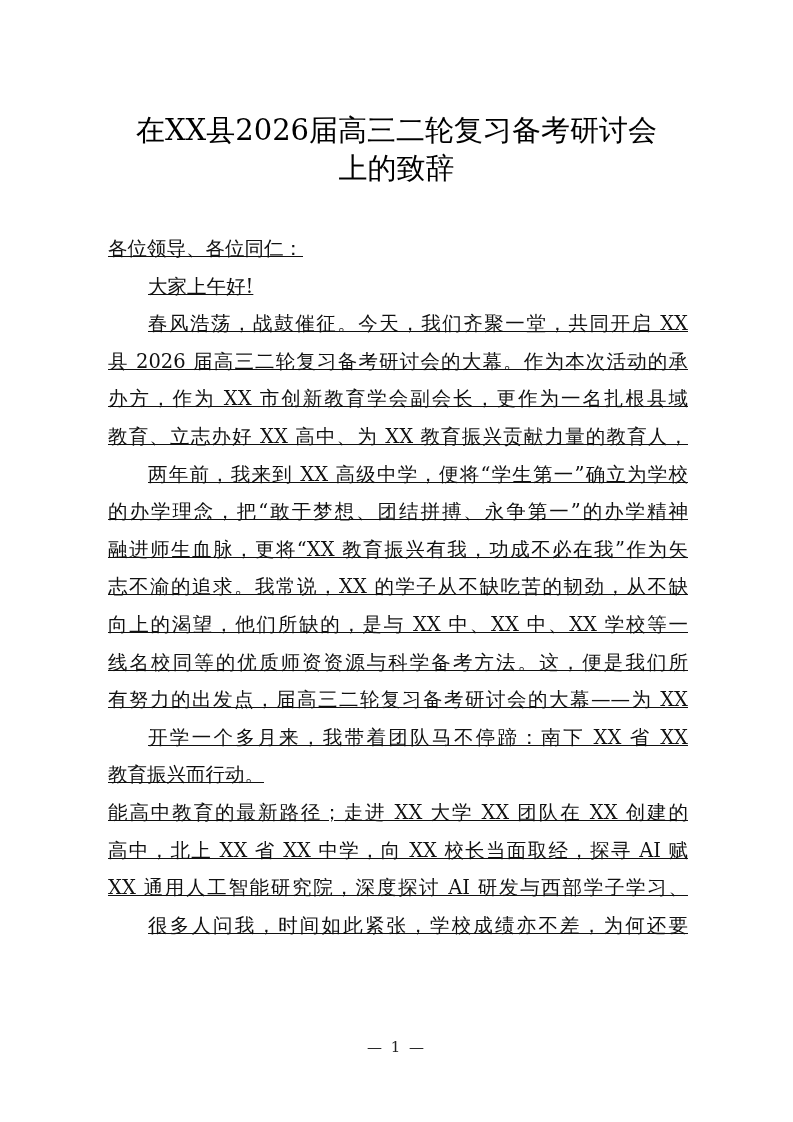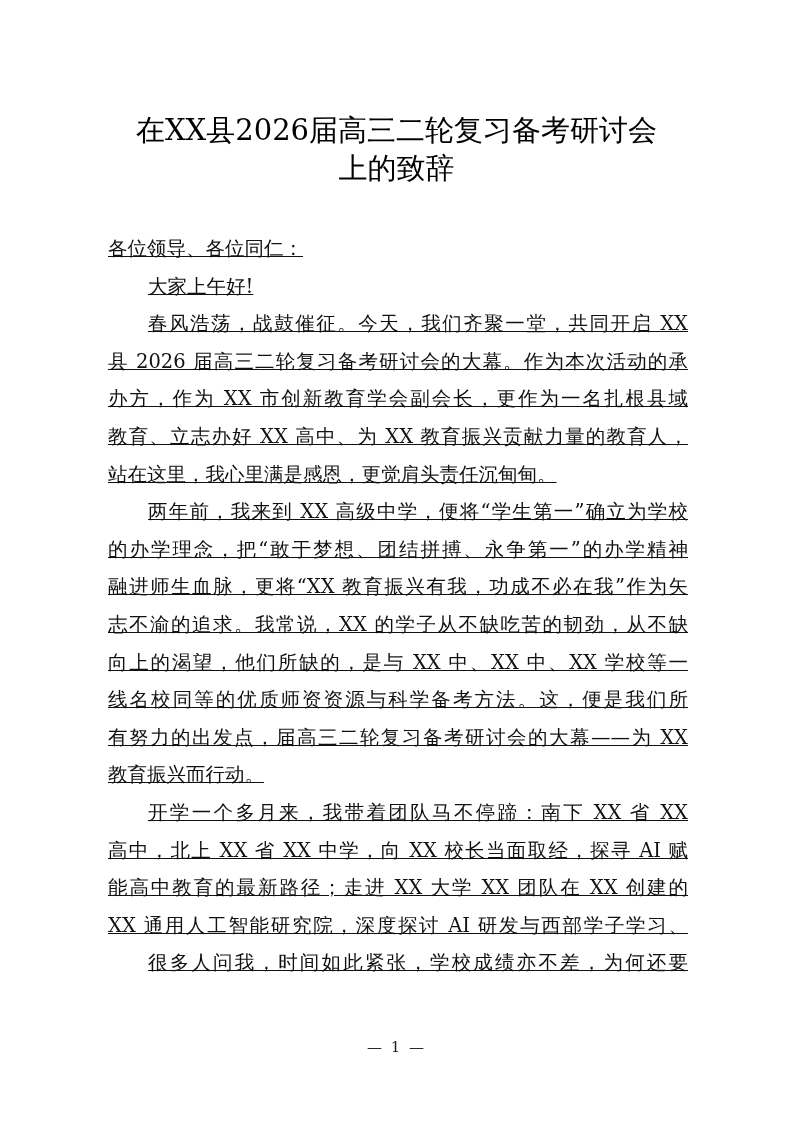--- a/index.html
+++ b/index.html
@@ -27,30 +27,29 @@
   <div class="title l1">在XX县2026届高三二轮复习备考研讨会</div>
   <div class="title l2">上的致辞</div>
 
   <div class="body" id="body">
       <div class="line last">各位领导、各位同仁：</div>
       <div class="line indent last">大家上午好!</div>
       <div class="line indent">春风浩荡，战鼓催征。今天，我们齐聚一堂，共同开启 XX</div>
       <div class="line">县 2026 届高三二轮复习备考研讨会的大幕。作为本次活动的承</div>
       <div class="line">办方，作为 XX 市创新教育学会副会长，更作为一名扎根县域</div>
       <div class="line">教育、立志办好 XX 高中、为 XX 教育振兴贡献力量的教育人，</div>
-      <div class="line last">站在这里，我心里满是感恩，更觉肩头责任沉甸甸。</div>
       <div class="line indent">两年前，我来到 XX 高级中学，便将“学生第一”确立为学校</div>
       <div class="line">的办学理念，把“敢于梦想、团结拼搏、永争第一”的办学精神</div>
       <div class="line">融进师生血脉，更将“XX 教育振兴有我，功成不必在我”作为矢</div>
       <div class="line">志不渝的追求。我常说，XX 的学子从不缺吃苦的韧劲，从不缺</div>
       <div class="line">向上的渴望，他们所缺的，是与 XX 中、XX 中、XX 学校等一</div>
       <div class="line">线名校同等的优质师资资源与科学备考方法。这，便是我们所</div>
       <div class="line">有努力的出发点，届高三二轮复习备考研讨会的大幕——为 XX</div>
+      <div class="line indent">开学一个多月来，我带着团队马不停蹄：南下 XX 省 XX</div>
       <div class="line last">教育振兴而行动。</div>
-      <div class="line indent">开学一个多月来，我带着团队马不停蹄：南下 XX 省 XX</div>
+      <div class="line">能高中教育的最新路径；走进 XX 大学 XX 团队在 XX 创建的</div>
       <div class="line">高中，北上 XX 省 XX 中学，向 XX 校长当面取经，探寻 AI 赋</div>
-      <div class="line">能高中教育的最新路径；走进 XX 大学 XX 团队在 XX 创建的</div>
       <div class="line">XX 通用人工智能研究院，深度探讨 AI 研发与西部学子学习、</div>
       <div class="line indent">很多人问我，时间如此紧张，学校成绩亦不差，为何还要</div>
     </div>
 
   <div class="footer">— 1 —</div>
 </div>
 
 </body></html>

